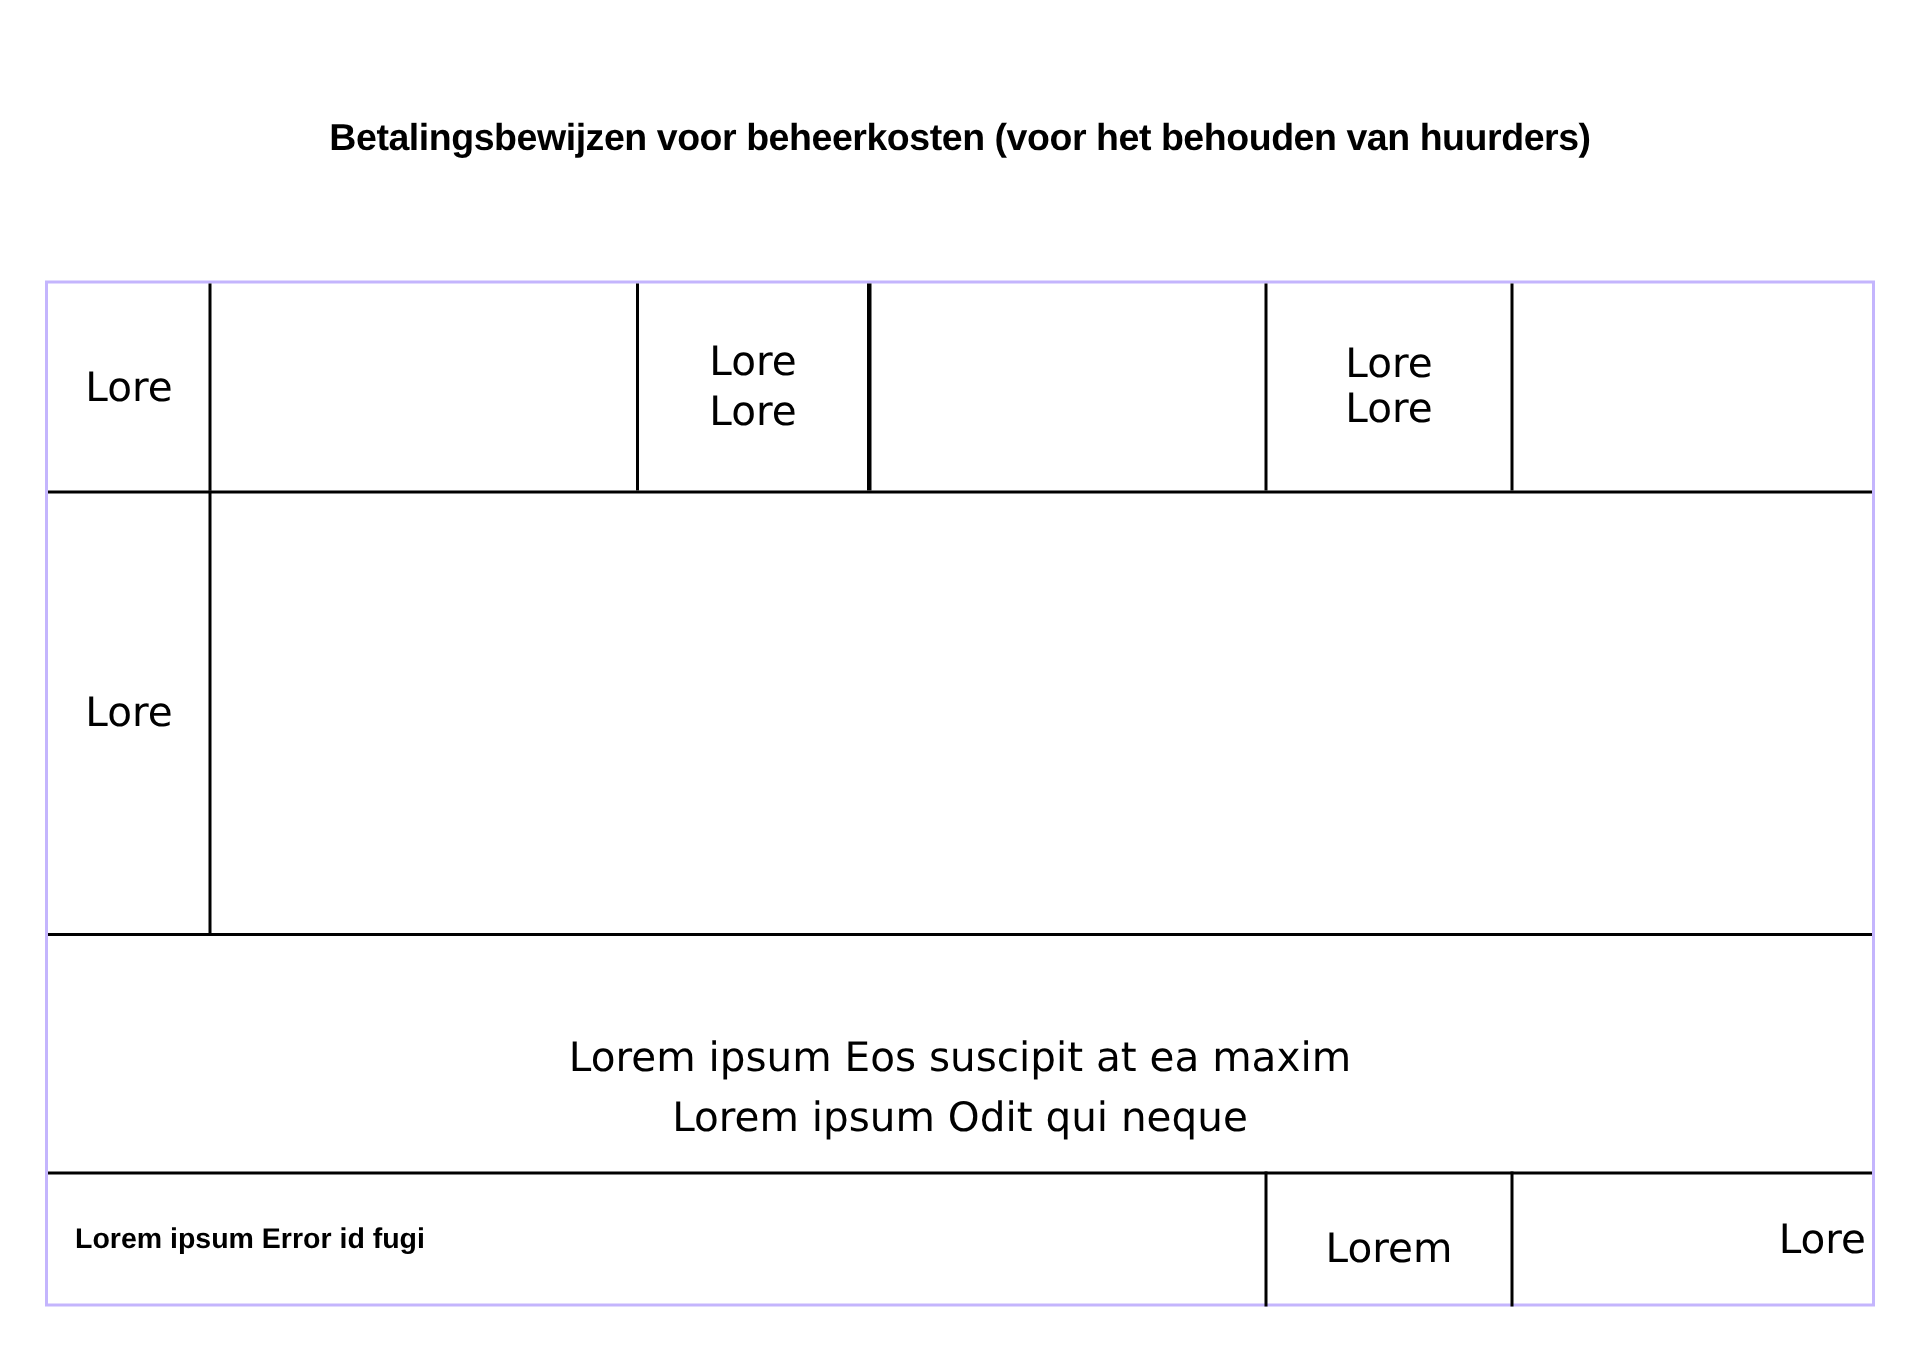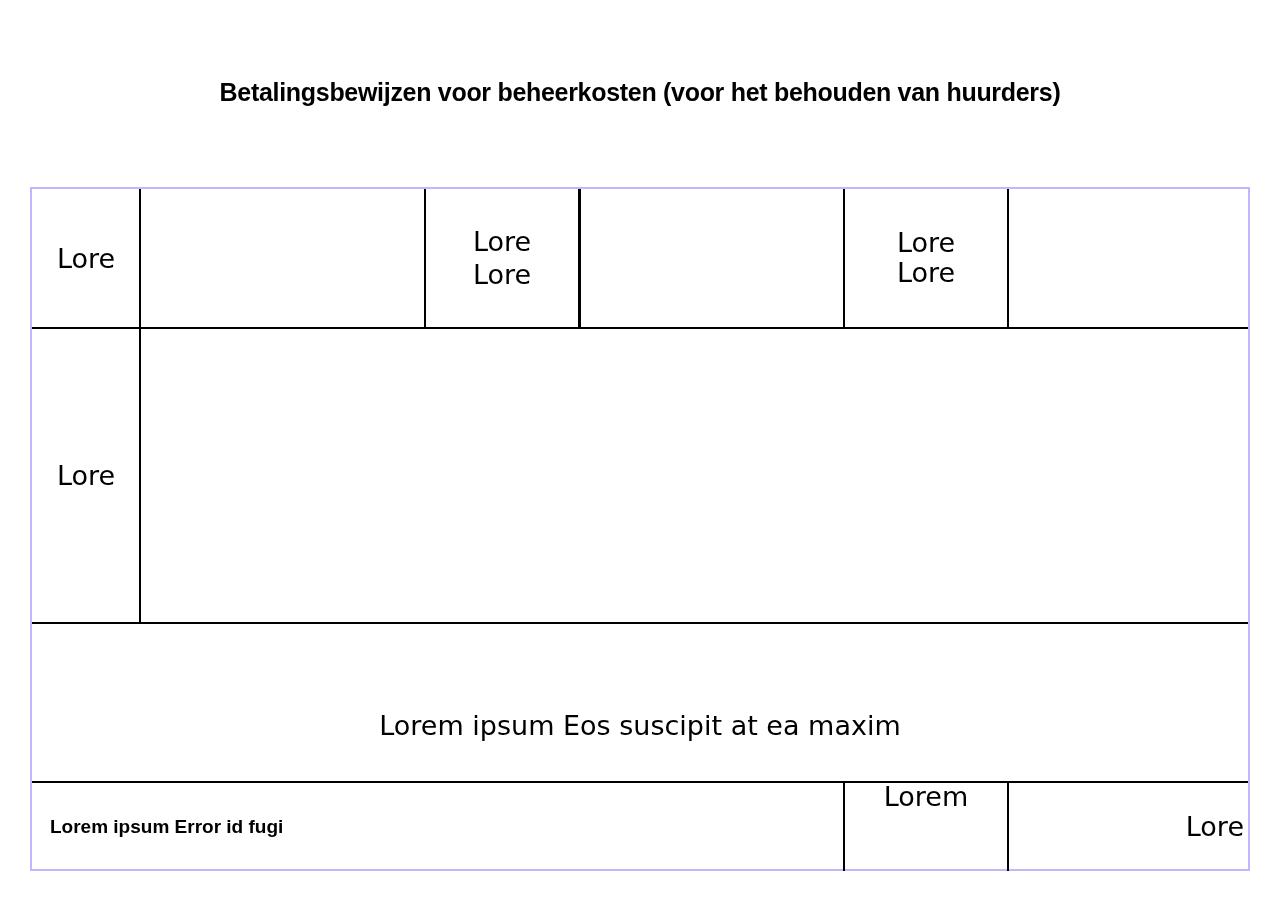--- a/index.html
+++ b/index.html
@@ -65,24 +65,25 @@
 
   <div class="cell" style="left:0; top:140px; width:108px; height:293px;">
     <span>Lore</span>
   </div>
   <div class="cell" style="left:109px; top:140px; width:1107px; height:293px;">
     <span></span>
   </div>
 
   <div class="cell center-text" style="left:0; top:435px; width:1216px; height:203px; flex-direction:column;">
     <span>Lorem ipsum Eos suscipit at ea maxim</span>
+    <span>Lorem ipsum Odit qui neque</span>
   </div>
 
   <div class="cell bold" style="left:0; top:594px; width:811px; height:86px;">
     <span>Lorem ipsum Error id fugi</span>
   </div>
-  <div class="cell" style="left:813px; top:564px; width:162px; height:86px;">
+  <div class="cell" style="left:813px; top:600px; width:162px; height:86px;">
     <span>Lorem</span>
   </div>
   <div class="cell right" style="left:977px; top:594px; width:239px; height:86px;">
     <span>Lore</span>
   </div>
 </div>
 
 </body></html>

